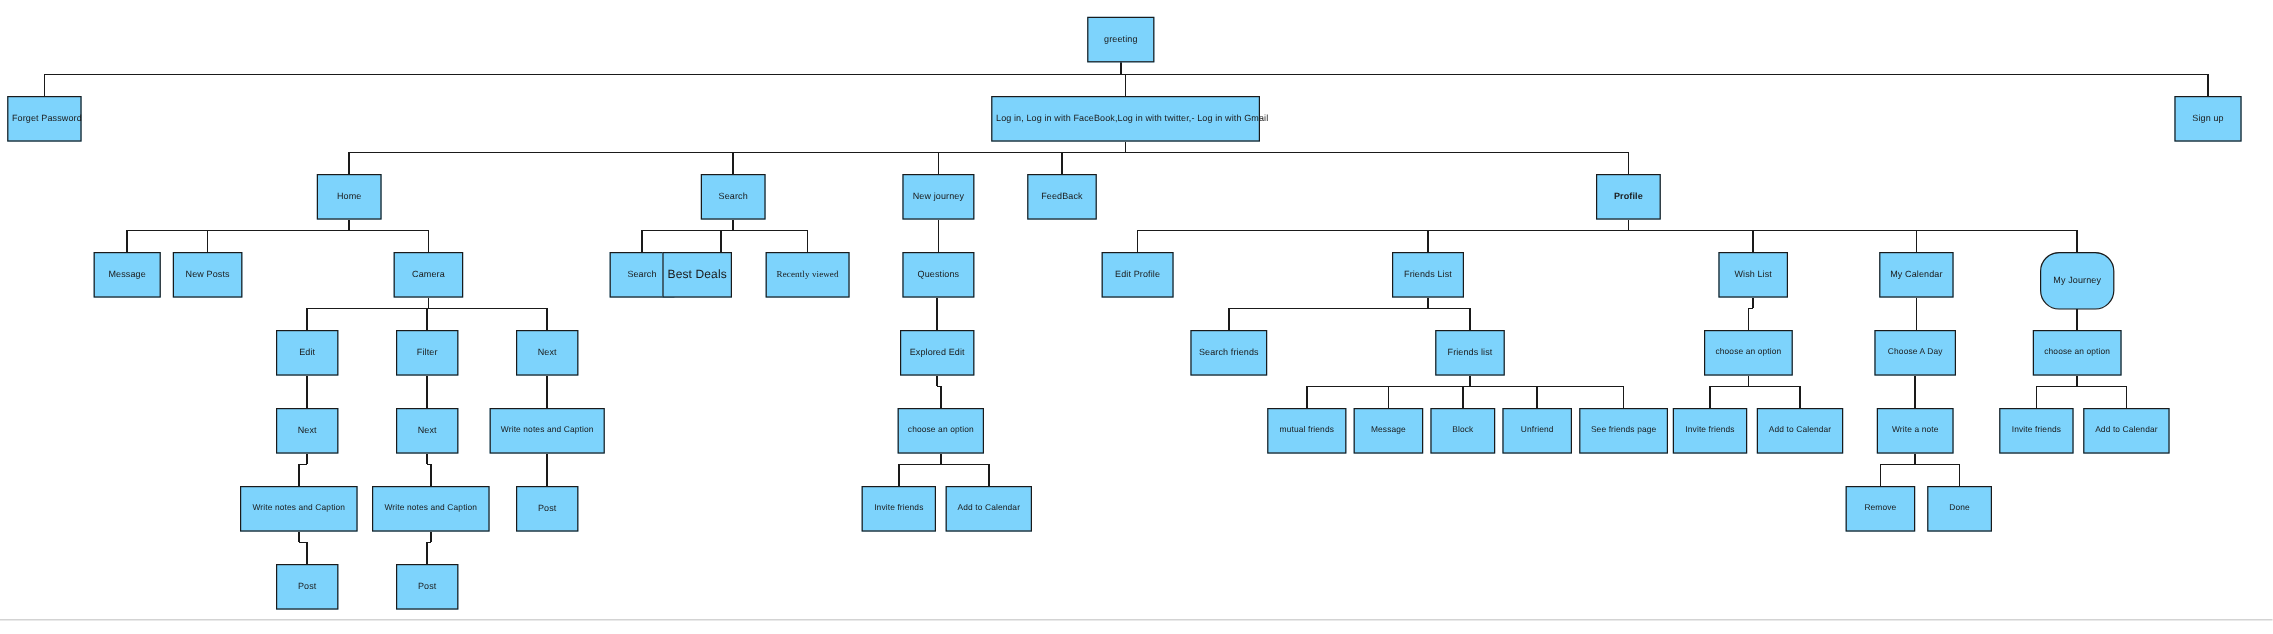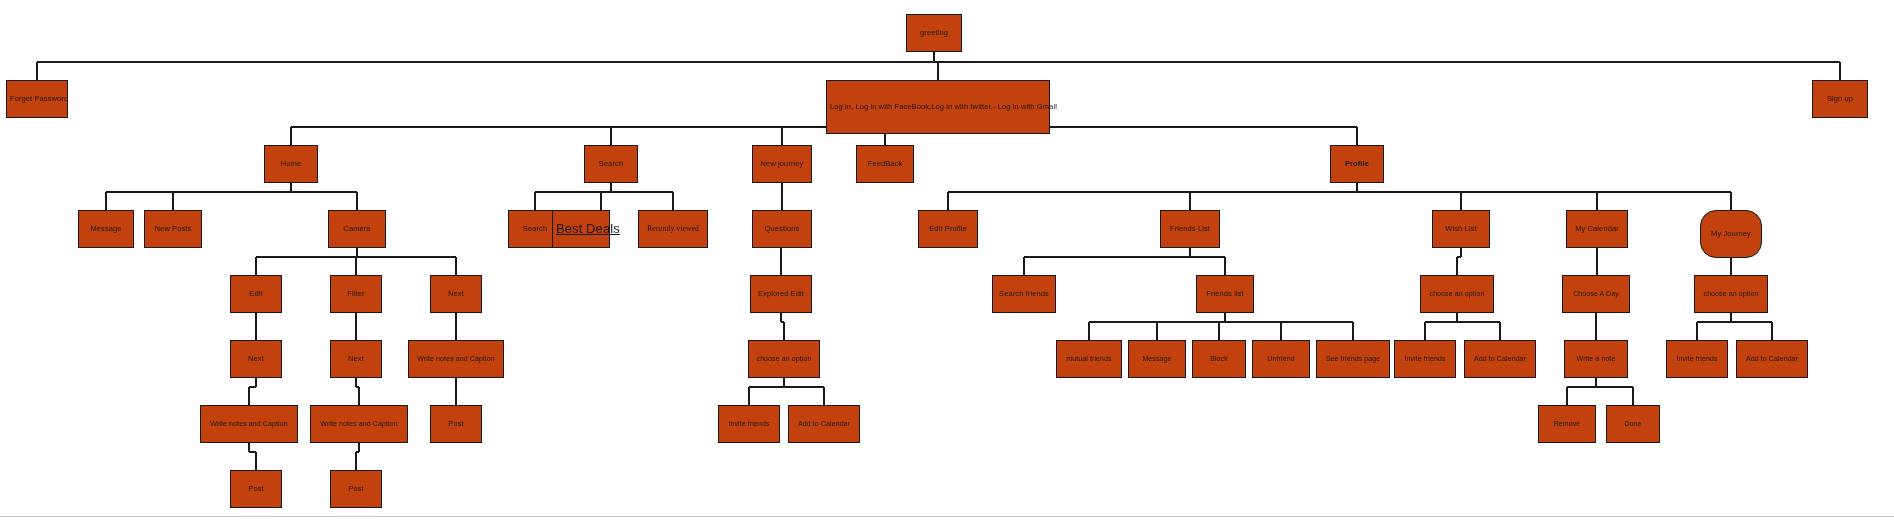--- a/index.html
+++ b/index.html
@@ -23,21 +23,21 @@
     left: 0;
     top: 0;
     width: 1894px;
     height: 528px;
     pointer-events: none;
   }
   .node {
     position: absolute;
     box-sizing: border-box;
     border: 1.6px solid #1a1a1a;
-    background: #c2410c;
+    background: #7dd3fc;
     display: flex;
     align-items: center;
     justify-content: center;
     text-align: center;
     color: #1a1a1a;
     line-height: 1.1;
     letter-spacing: 0.1px;
     padding: 13px 3px;
     z-index: 2;
   }
@@ -150,21 +150,21 @@
       <line x1="359" y1="452" x2="356" y2="452" stroke="#1a1a1a" stroke-width="1.4" shape-rendering="crispEdges"></line>
       <line x1="356" y1="452" x2="356" y2="470" stroke="#1a1a1a" stroke-width="1.4" shape-rendering="crispEdges"></line>
     </svg>
   <div id="node-layer">
       <div class="node" style="left: 906px; top: 14px; width: 56px; height: 38px; font-size: 7.5px;">
         <span class="node-label">greeting</span>
       </div>
       <div class="node" style="left: 6px; top: 80px; width: 62px; height: 38px; font-size: 7.5px;">
         <span class="node-label">Forget Password</span>
       </div>
-      <div class="node" style="left: 826px; top: 80px; width: 224px; height: 54px; font-size: 7.5px;">
+      <div class="node" style="left: 826px; top: 80px; width: 224px; height: 38px; font-size: 7.5px;">
         <span class="node-label">Log in, Log in with FaceBook,Log in with twitter,- Log in with Gmail</span>
       </div>
       <div class="node" style="left: 1812px; top: 80px; width: 56px; height: 38px; font-size: 7.5px;">
         <span class="node-label">Sign up</span>
       </div>
       <div class="node" style="left: 264px; top: 145px; width: 54px; height: 38px; font-size: 7.5px;">
         <span class="node-label">Home</span>
       </div>
       <div class="node" style="left: 584px; top: 145px; width: 54px; height: 38px; font-size: 7.5px;">
         <span class="node-label">Search</span>
@@ -183,21 +183,21 @@
       </div>
       <div class="node" style="left: 144px; top: 210px; width: 58px; height: 38px; font-size: 7.5px;">
         <span class="node-label">New Posts</span>
       </div>
       <div class="node" style="left: 328px; top: 210px; width: 58px; height: 38px; font-size: 7.5px;">
         <span class="node-label">Camera</span>
       </div>
       <div class="node" style="left: 508px; top: 210px; width: 54px; height: 38px; font-size: 7.5px;">
         <span class="node-label">Search</span>
       </div>
-      <div class="node" style="left: 552px; top: 210px; width: 58px; height: 38px; font-size: 13px; text-decoration: underline;">
+      <div class="node" style="left: 552px; top: 210px; width: 58px; height: 38px; font-size: 10px;">
         <span class="node-label">Best Deals</span>
       </div>
       <div class="node" style="left: 638px; top: 210px; width: 70px; height: 38px; font-size: 7.5px; font-family: Liberation Serif, serif;">
         <span class="node-label">Recently viewed</span>
       </div>
       <div class="node" style="left: 752px; top: 210px; width: 60px; height: 38px; font-size: 7.5px;">
         <span class="node-label">Questions</span>
       </div>
       <div class="node" style="left: 918px; top: 210px; width: 60px; height: 38px; font-size: 7.5px;">
         <span class="node-label">Edit Profile</span>

